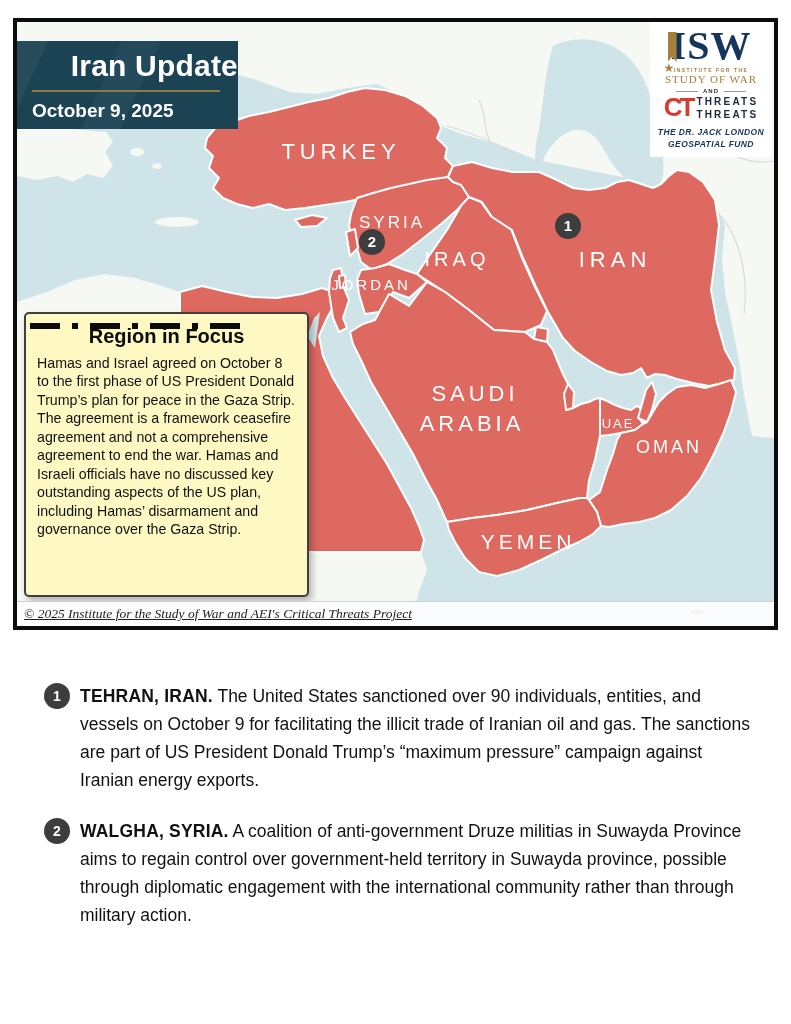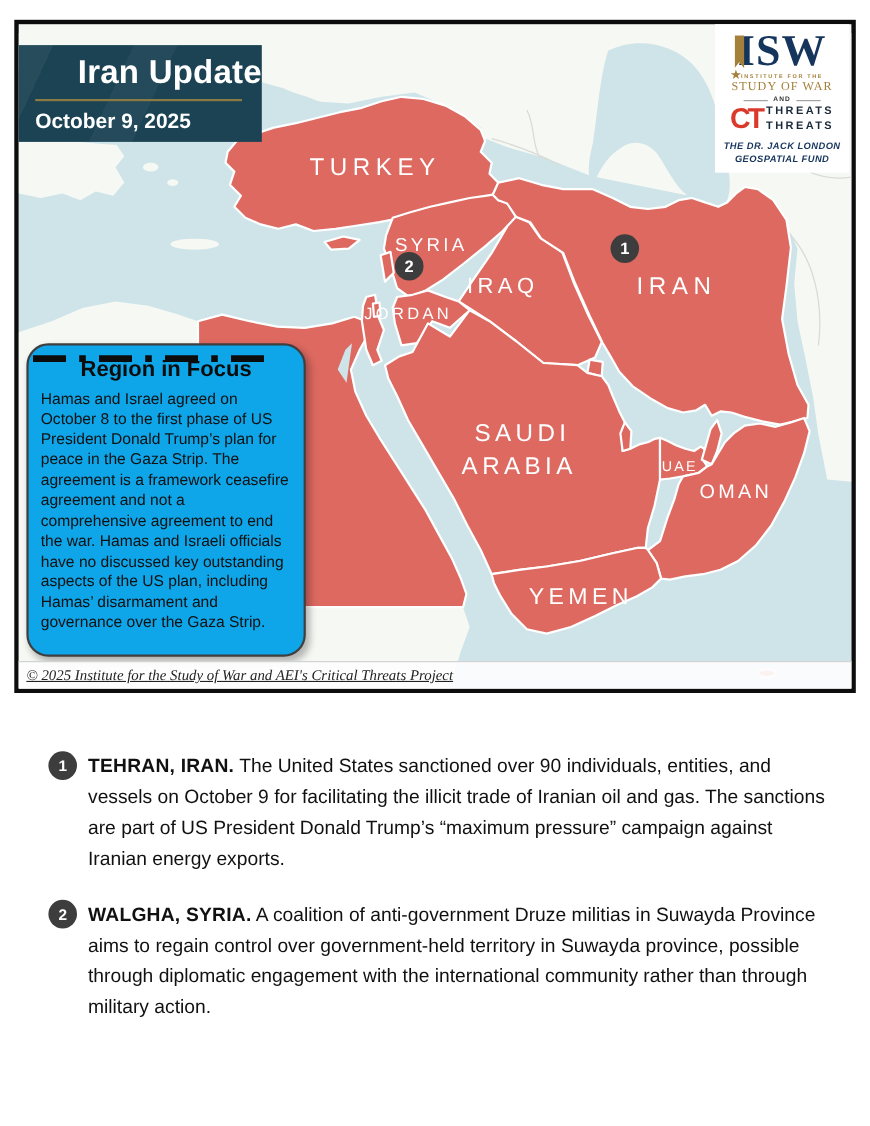--- a/index.html
+++ b/index.html
@@ -32,22 +32,22 @@
   .isw-sub2{font-family:Liberation Serif, serif;font-size:11px;letter-spacing:1px;color:#a5803a;margin-top:0;}
   .and-row{display:flex;align-items:center;justify-content:center;gap:5px;margin:3px 0 2px 0;}
   .and-row .rule{width:22px;height:1px;background:#9a9a9a;}
   .and-row .and{font-size:6px;font-weight:bold;letter-spacing:1px;color:#333;}
   .ct-row{display:flex;align-items:flex-start;justify-content:center;gap:4px;}
   .ct-mark{color:#d93a2b;font-weight:bold;font-size:26px;line-height:.9;letter-spacing:-3px;}
   .ct-text{text-align:left;color:#1b2a3a;font-weight:bold;font-size:10px;letter-spacing:2.2px;line-height:1.25;}
   .fund{margin-top:6px;color:#16355c;font-weight:bold;font-style:italic;font-size:8.5px;letter-spacing:.4px;line-height:1.4;}
 
   
-  #region-box{position:absolute;left:7px;top:290px;width:254px;height:285px;z-index:5;
-              background:#0ea5e9;border:2.5px solid #3f3f3f;border-radius:20px;
+  #region-box{position:absolute;left:7px;top:290px;width:285px;height:285px;z-index:5;
+              background:#fef9c3;border:2.5px solid #3f3f3f;border-radius:5px;
               box-shadow:3px 4px 7px rgba(0,0,0,.28);box-sizing:border-box;padding:9px 11px;}
   #region-box h2{margin:2px 0 6px 0;text-align:center;font-size:20px;color:#0c0c0c;}
   #region-dash{display:block;margin:0 auto 8px auto;}
   #region-text{font-size:14.2px;line-height:1.3;color:#111;}
 
   
   #copyright-bar{position:absolute;left:0;bottom:0;width:100%;height:25px;z-index:5;
                  background:rgba(253,253,253,.93);border-top:1px solid #cfcfcf;
                  font-family:"Liberation Serif",serif;font-style:italic;font-size:13.5px;color:#222;
                  line-height:24px;padding-left:7px;box-sizing:border-box;text-decoration:underline;}

